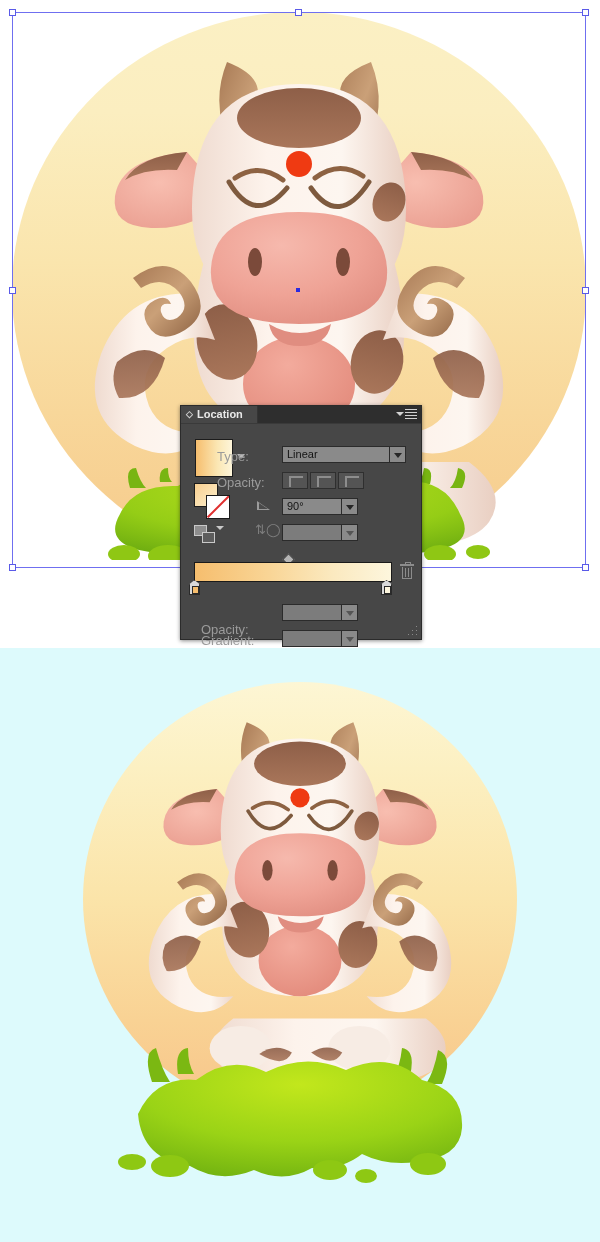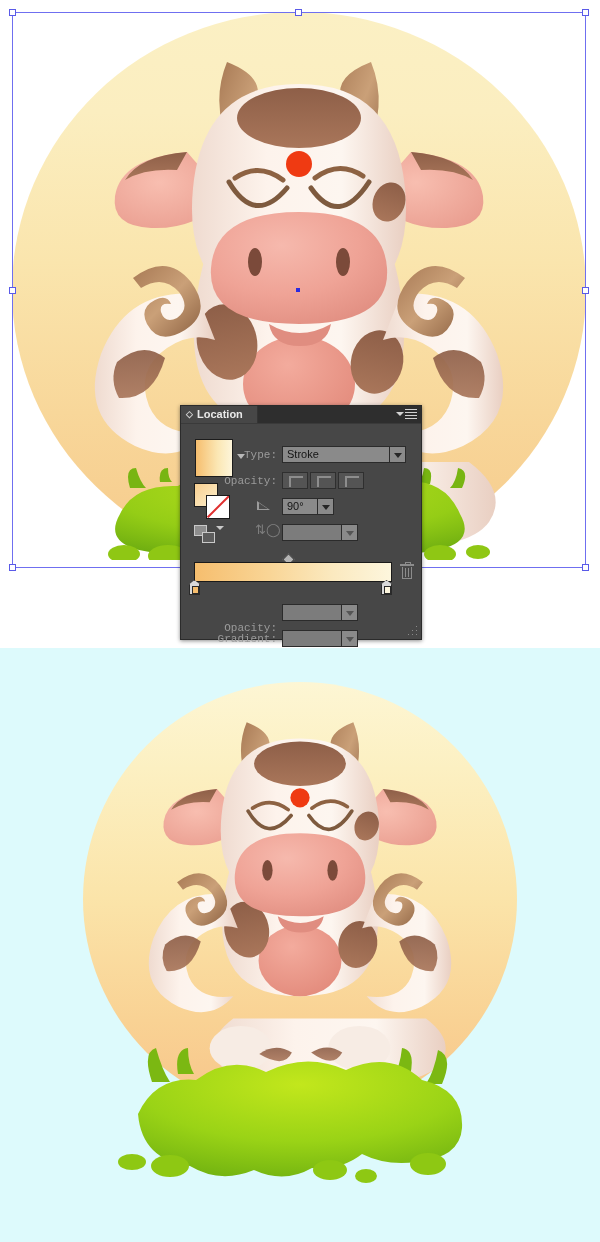--- a/index.html
+++ b/index.html
@@ -57,21 +57,21 @@
   .swatch-caret{position:absolute;left:56px;top:30px;width:0;height:0;border-left:4px solid transparent;border-right:4px solid transparent;border-top:5px solid #b9b9b9;}
   .fs-group{position:absolute;left:13px;top:59px;width:34px;height:34px;}
   .fs-fill{position:absolute;left:0;top:0;width:22px;height:22px;border:1px solid #1c1c1c;background:linear-gradient(135deg,#f8cf90,#fdf0cd);}
   .fs-stroke{position:absolute;left:12px;top:12px;width:22px;height:22px;border:1px solid #1c1c1c;background:#ffffff;overflow:hidden;}
   .fs-stroke:after{content:"";position:absolute;left:-4px;top:9px;width:32px;height:2px;background:#e03030;transform:rotate(-45deg);}
   .ar-group{position:absolute;left:13px;top:101px;width:30px;height:18px;}
   .ar-a{position:absolute;left:0;top:0;width:11px;height:9px;border:1px solid #c9c9c9;background:#8e8e8e;}
   .ar-b{position:absolute;left:8px;top:7px;width:11px;height:9px;border:1px solid #c9c9c9;background:#5d5d5d;}
   .ar-tri{position:absolute;left:22px;top:1px;width:0;height:0;border-left:4px solid transparent;border-right:4px solid transparent;border-top:4px solid #c9c9c9;}
 
-  .lbl{position:absolute;color:#9b9b9b;font-size:11px;text-align:right;font-family:Liberation Mono, monospace;}
+  .lbl{position:absolute;color:#9b9b9b;font-size:13px;text-align:left;}
 
   .field{
     position:absolute;background:#8a8a8a;border:1px solid #2b2b2b;height:17px;box-sizing:border-box;
     color:#141414;font-size:11px;line-height:15px;padding-left:4px;
   }
   .field.dim{background:#7c7c7c;color:#7c7c7c;}
   .field .dd{
     position:absolute;right:-1px;top:-1px;width:17px;height:17px;background:#8a8a8a;border:1px solid #2b2b2b;box-sizing:border-box;
   }
   .field .dd:after{content:"";position:absolute;left:4px;top:6px;width:0;height:0;border-left:4px solid transparent;border-right:4px solid transparent;border-top:5px solid #262626;}
@@ -263,40 +263,40 @@
       </div>
 
       <div class="ar-group">
         <div class="ar-a"></div>
         <div class="ar-b"></div>
         <div class="ar-tri"></div>
       </div>
 
       <div class="lbl" style="left:36px;top:25px;width:60px;">Type:</div>
       <div class="field" style="left:101px;top:22px;width:124px;">
-        <span>Stroke</span>
+        <span>Linear</span>
         <span class="dd"></span>
       </div>
 
       <div class="lbl" style="left:36px;top:51px;width:60px;">Opacity:</div>
       <div class="strokebtn" style="left:101px;top:48px;">
         <i class="sb-v"></i>
           <i class="sb-h"></i>
       </div>
       <div class="strokebtn" style="left:129px;top:48px;">
         <i class="sb-v"></i>
           <i class="sb-h"></i>
       </div>
       <div class="strokebtn" style="left:157px;top:48px;">
         <i class="sb-v"></i>
           <i class="sb-h"></i>
       </div>
 
       <div class="angle-icon" style="left:76px;top:77px;"></div>
-      <div class="field" style="left:101px;top:74px;width:52px;">
+      <div class="field" style="left:101px;top:74px;width:76px;">
         <span>90°</span>
         <span class="dd"></span>
       </div>
 
       <div class="revicon" style="left:74px;top:99px;">⇅◯</div>
       <div class="field dim" style="left:101px;top:100px;width:76px;">
         <span></span>
         <span class="dd"></span>
       </div>
 

